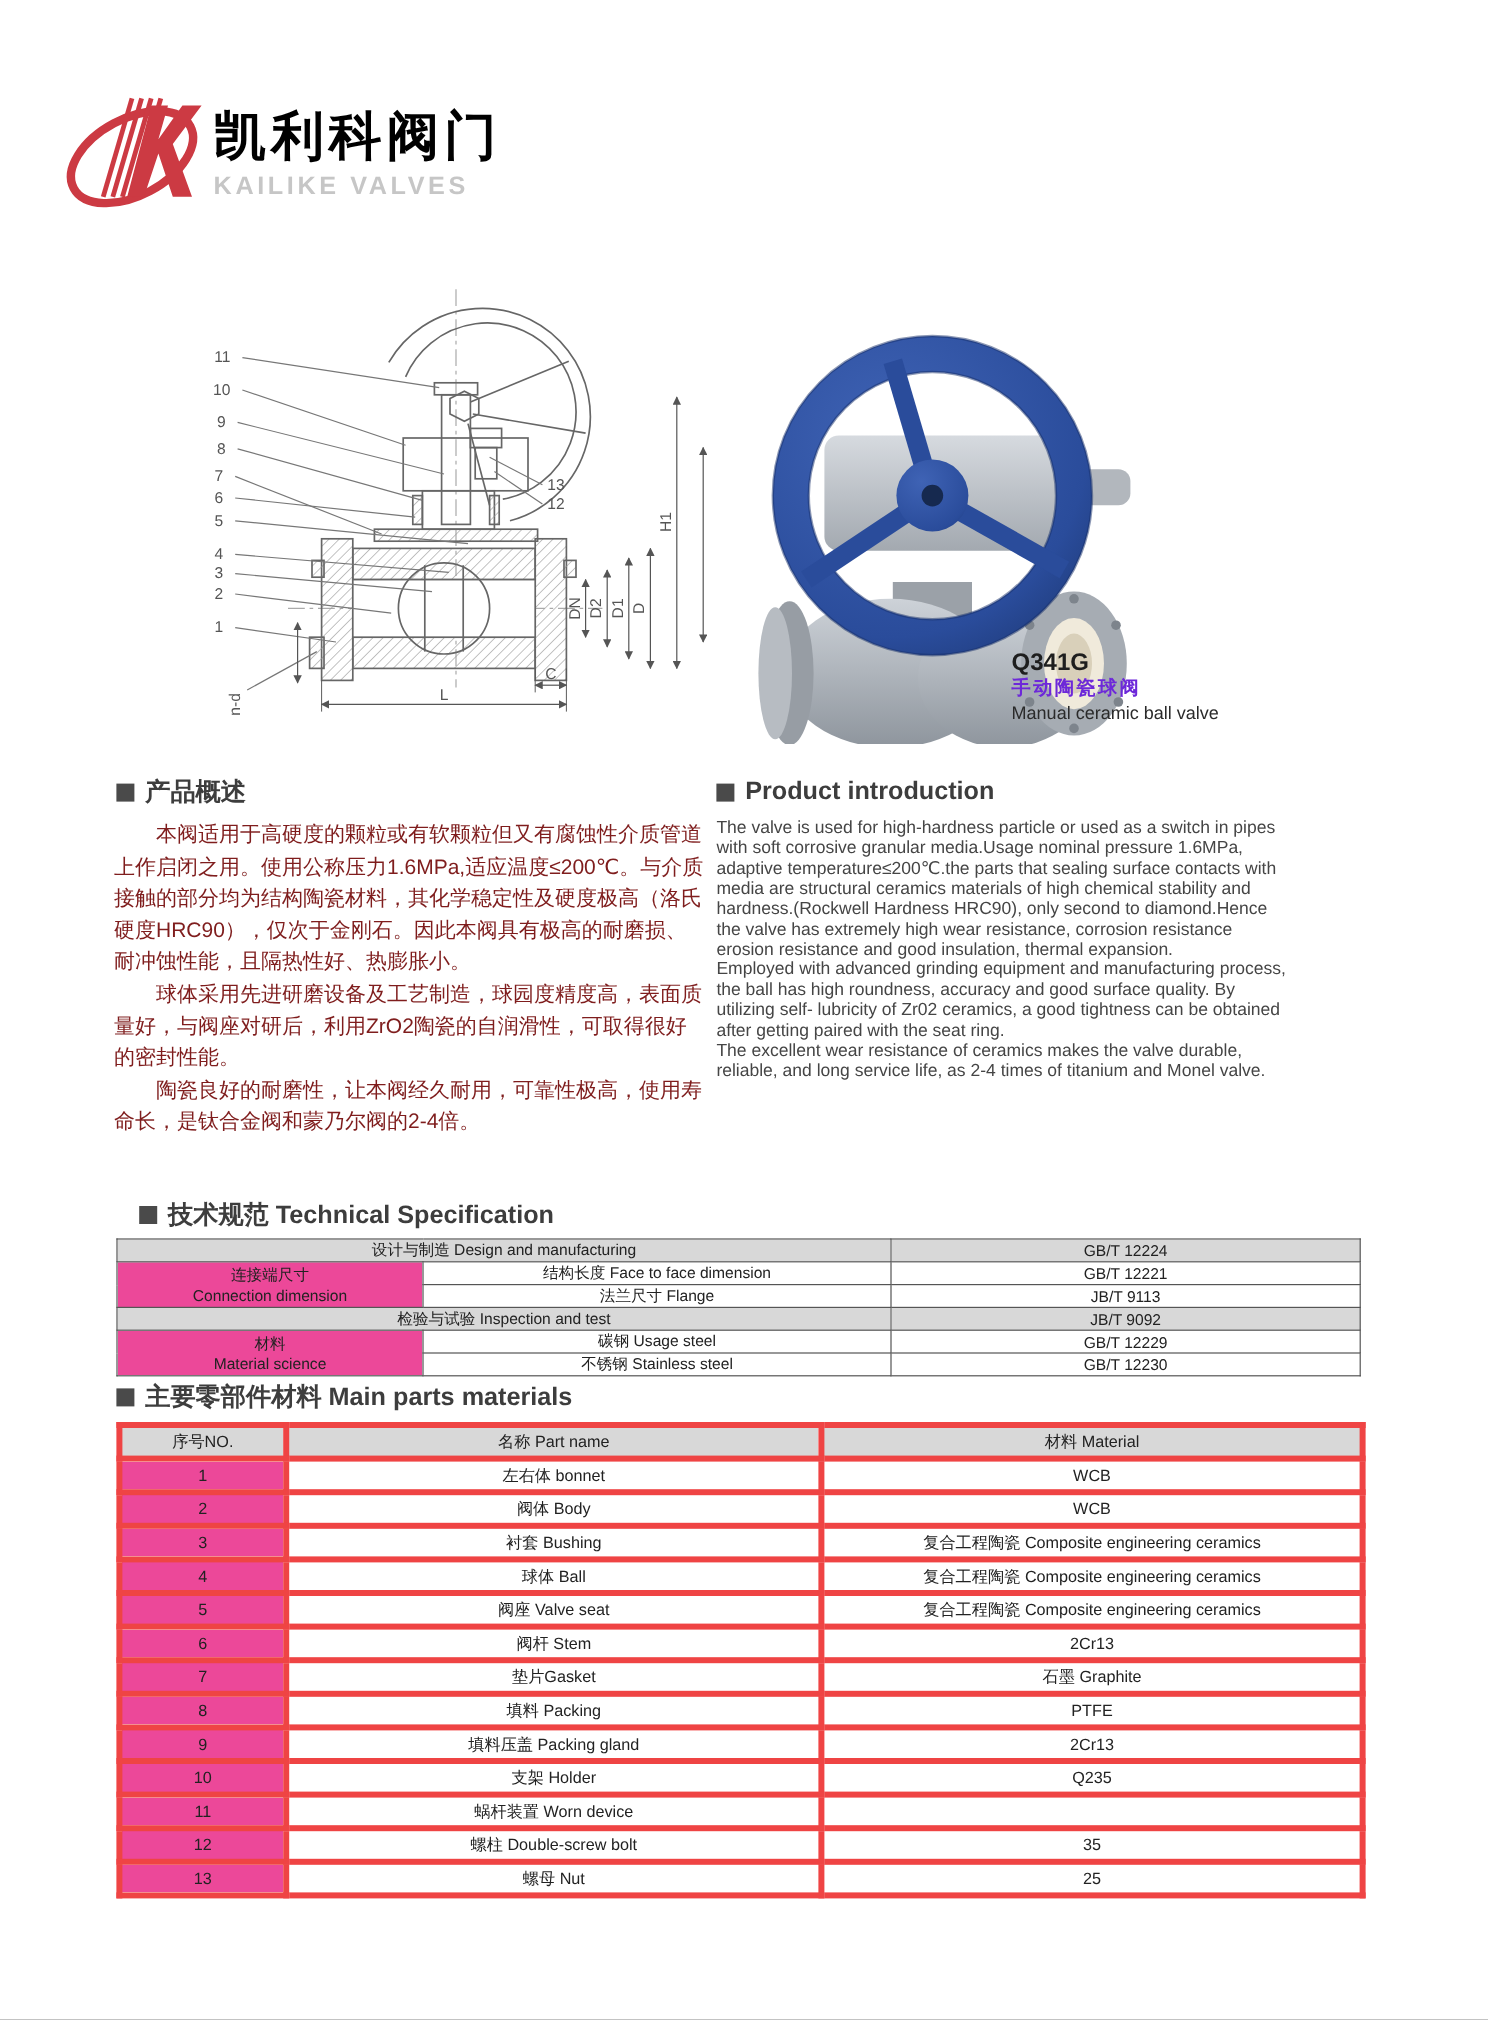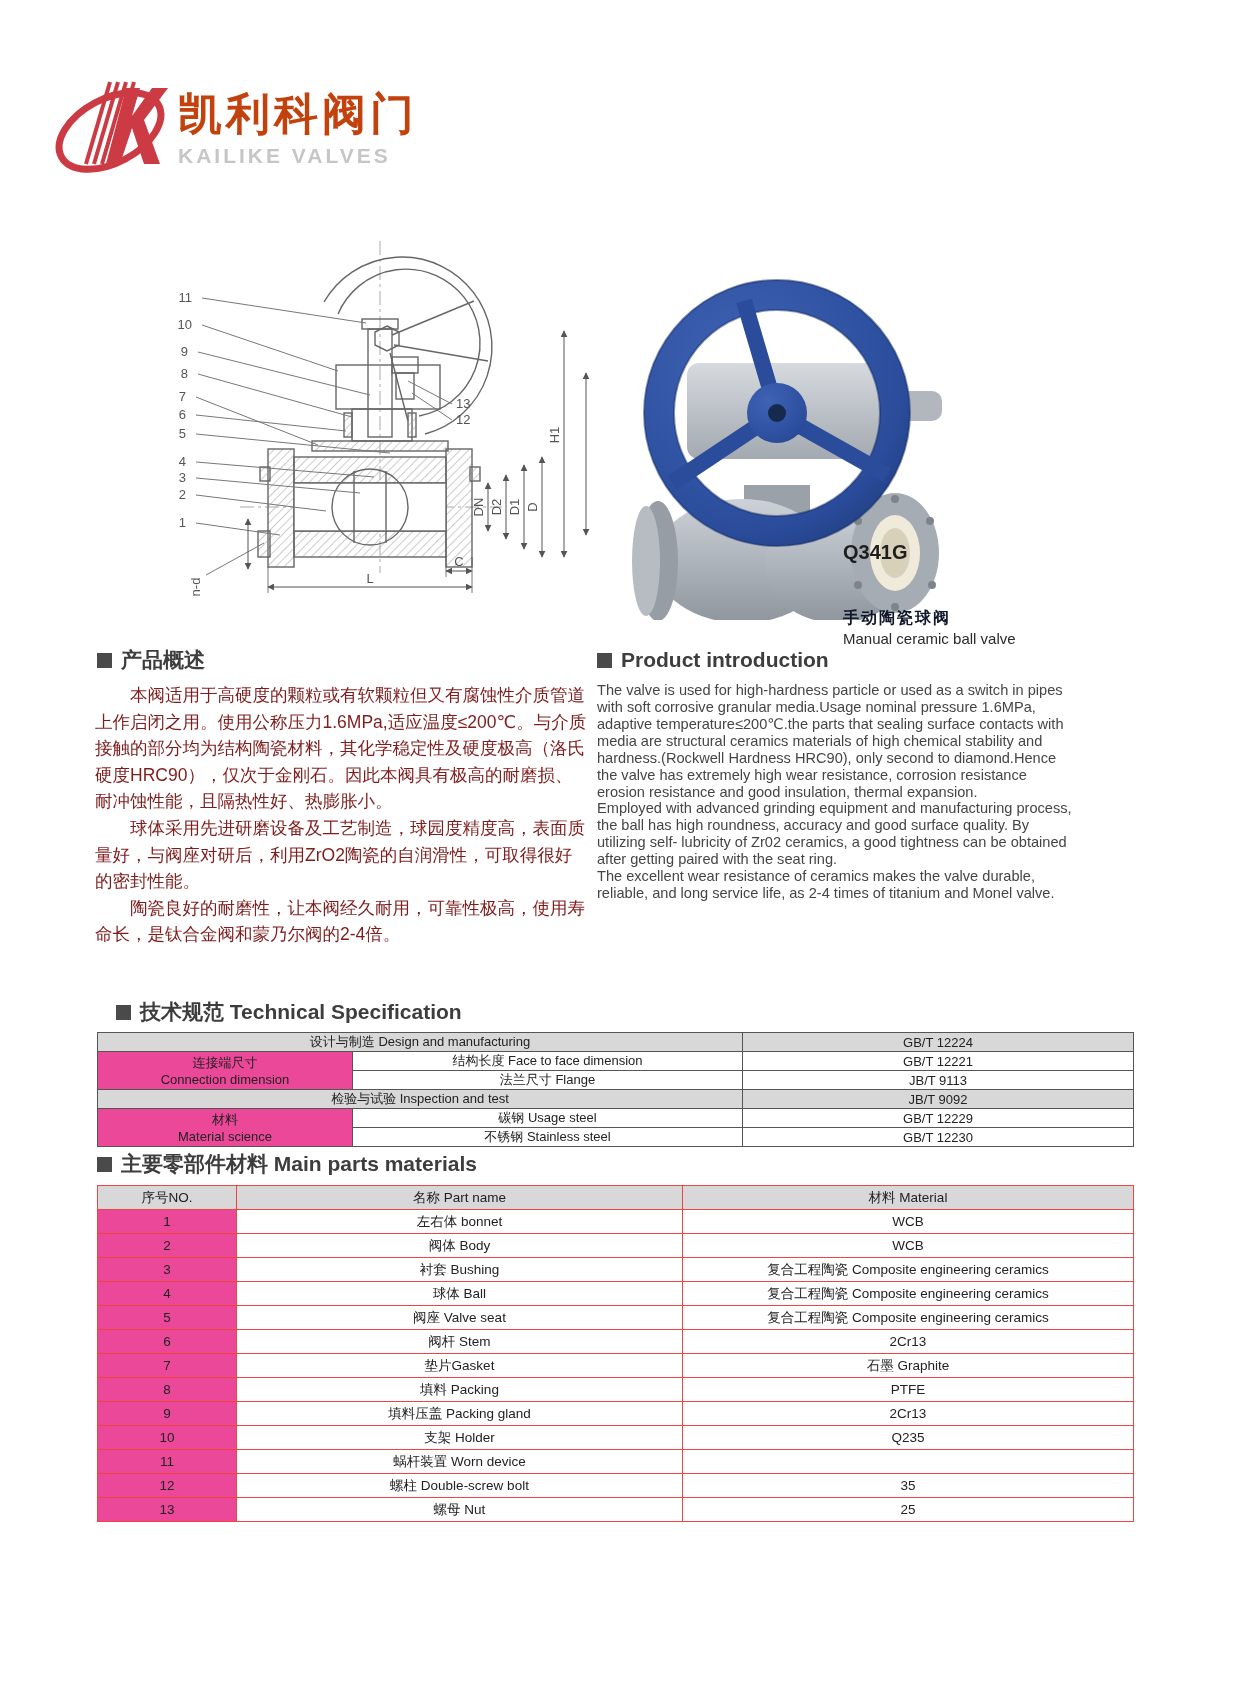--- a/index.html
+++ b/index.html
@@ -1,49 +1,49 @@
 <!DOCTYPE html>
 <html><head>
 <meta charset="utf-8">
 <style>
   html,body{margin:0;padding:0;background:#9a9a9a;}
   #page{position:relative;width:1240px;height:1683px;background:#ffffff;margin:0 auto;
         font-family:"Liberation Sans","DejaVu Sans",sans-serif;overflow:hidden;}
   .abs{position:absolute;}
 
   
-  .logo-cn{font-size:44px;font-weight:bold;color:#c2410c;letter-spacing:4px;line-height:1;}
+  .logo-cn{font-size:44px;font-weight:bold;color:#000000;letter-spacing:4px;line-height:1;}
   .logo-en{font-size:21px;font-weight:bold;color:#c6c6c6;letter-spacing:3px;line-height:1;margin-top:9px;}
   .banner{left:395px;top:84px;width:845px;height:96px;background:#00948a;
           border-top:3px solid #c8eaec;border-bottom:3px solid #8fa9b5;box-sizing:border-box;
           padding:10px 0 0 32px;}
   .banner-cn{font-size:30px;font-weight:bold;color:#ffffff;line-height:1.25;}
   .banner-en{font-size:21px;color:#eafaf8;line-height:1.3;}
 
   
   .section-h{font-size:21px;font-weight:bold;color:#3d3d3d;display:flex;align-items:center;}
   .sq{display:inline-block;width:15px;height:15px;background:#4a4a4a;margin-right:9px;flex:0 0 auto;}
 
   
   .para-cn p{font-size:17.5px;line-height:1.52;color:#7f1d1d;margin:0;text-indent:2em;}
   .para-en p{font-size:14.6px;line-height:1.16;color:#454545;margin:0;}
 
   
   table{border-collapse:collapse;table-layout:fixed;}
   .spec-table td{border:1px solid #555;font-size:13px;color:#222;text-align:center;
                  height:18px;padding:0 4px;overflow:hidden;}
-  .parts-table td{border:1px solid #ef4444;font-size:13.5px;color:#222;text-align:center;
+  .parts-table td{border:5px solid #ef4444;font-size:13.5px;color:#222;text-align:center;
                   height:23px;padding:0 4px;overflow:hidden;}
   .gray{background:#d8d8d8;}
   .gray2{background:#ec4899;}
   .pre{white-space:pre-line;}
 
   
   .cap-model{font-size:20px;font-weight:bold;color:#1e1e1e;line-height:1.2;}
-  .cap-cn{font-size:16px;font-weight:bold;color:#0f172a;letter-spacing:2px;line-height:1.3;margin-top:44px;}
+  .cap-cn{font-size:16px;font-weight:bold;color:#6d28d9;letter-spacing:2px;line-height:1.3;}
   .cap-en{font-size:15px;color:#2a2a2a;line-height:1.3;}
 
   svg text{font-family:"Liberation Sans","DejaVu Sans",sans-serif;}
 </style>
 </head>
 <body>
 
 <div id="page">
 
   <div class="abs" style="left:48px;top:76px;width:122px;height:100px;">

